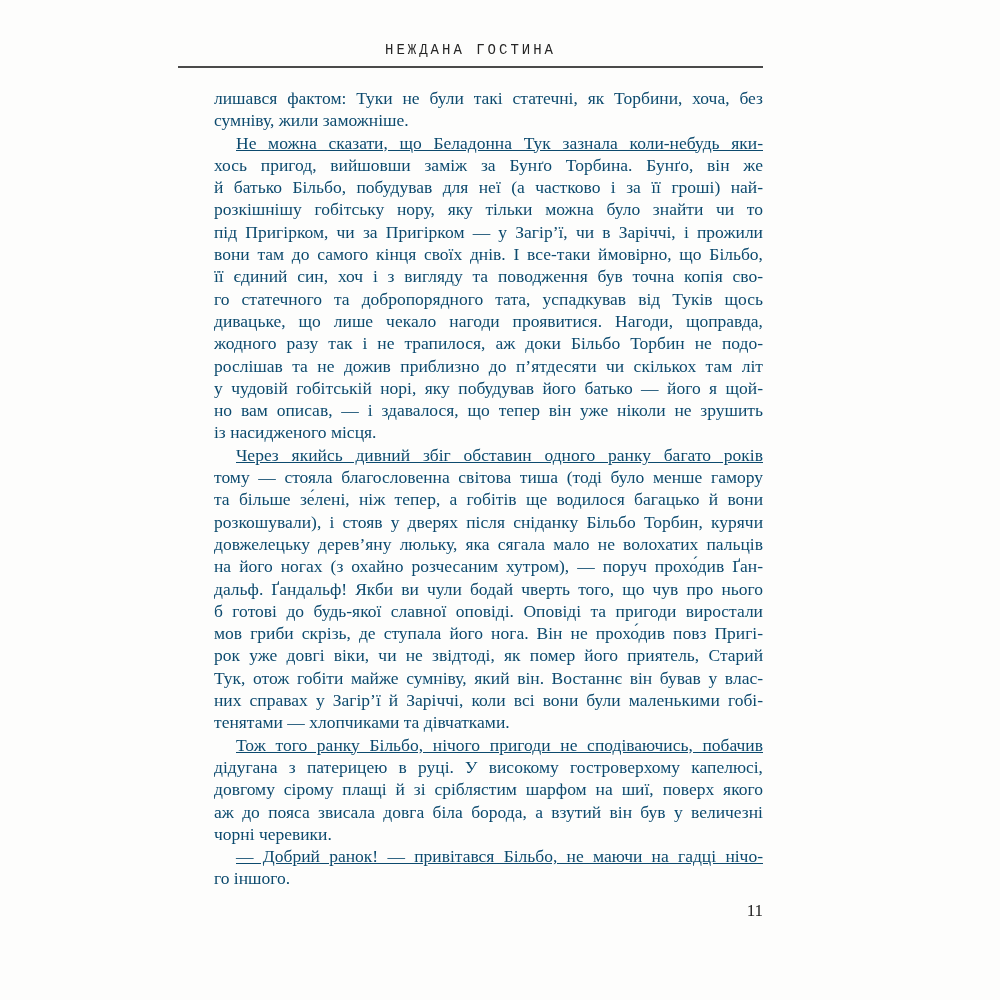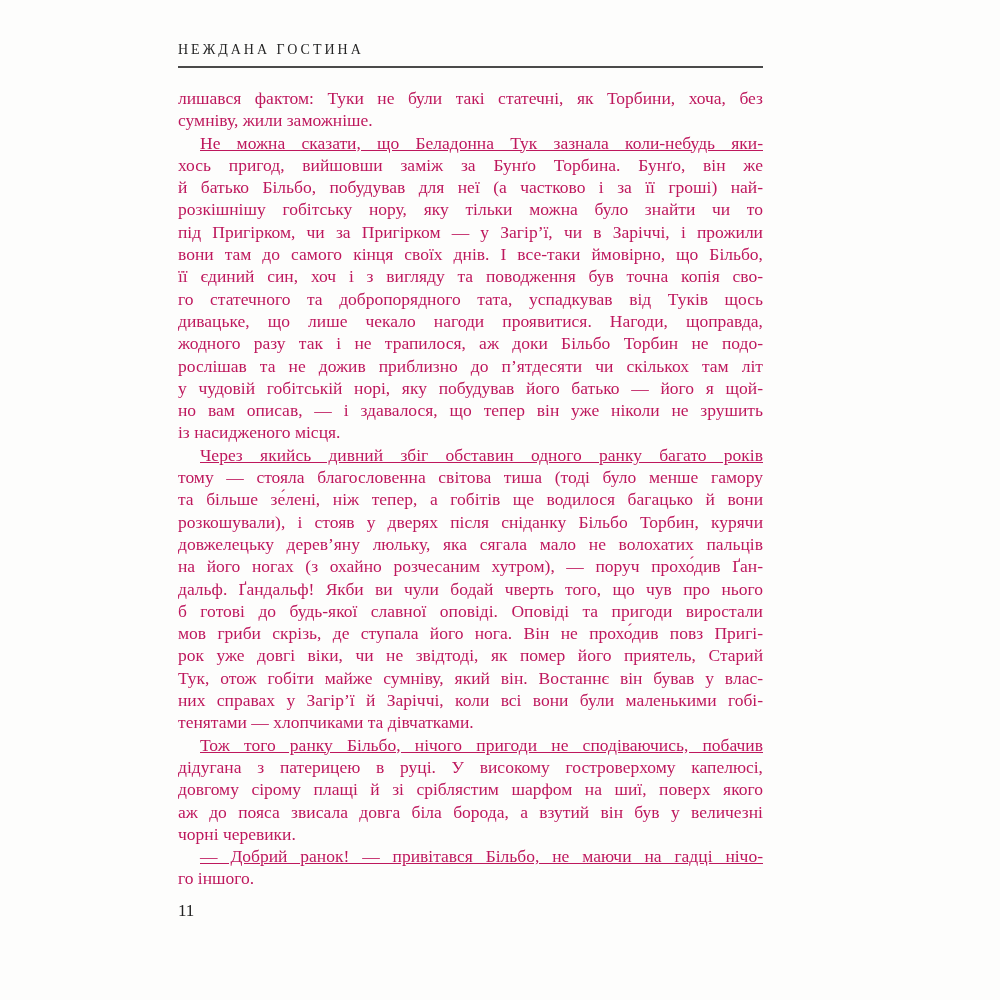--- a/index.html
+++ b/index.html
@@ -19,53 +19,55 @@
     color: #1c1c1c;
   }
   .text-col {
     position: absolute;
     left: 178px;
     top: 0;
     width: 585px;
   }
   .running-header {
     margin-top: 43px;
-    text-align: left;
+    text-align: center;
     font-size: 14px;
     line-height: 14px;
     letter-spacing: 3px;
     color: #262626;
     font-weight: normal;
+    font-family: Liberation Mono, monospace;
   }
   .header-rule {
     margin-top: 9px;
     border-bottom: 2px solid #4a4a4a;
     height: 0;
   }
   .body-text {
     margin-top: 19px;
     font-size: 17.5px;
     line-height: 22.3px;
   }
   .line {
     text-align: justify;
     text-align-last: justify;
     white-space: normal;
-    color: #be185d;
+    color: #0c4a6e;
+    margin-left: 36px;
   }
   .line.para-end {
     text-align-last: left;
   }
   .line.indent {
     padding-left: 22px;
     text-decoration: underline;
   }
   .page-number {
     margin-top: 12px;
-    text-align: left;
+    text-align: right;
     font-size: 17px;
     line-height: 17px;
     color: #222222;
   }
 </style>
 </head>
 <body>
 
 <div class="page">
   <div class="text-col">

